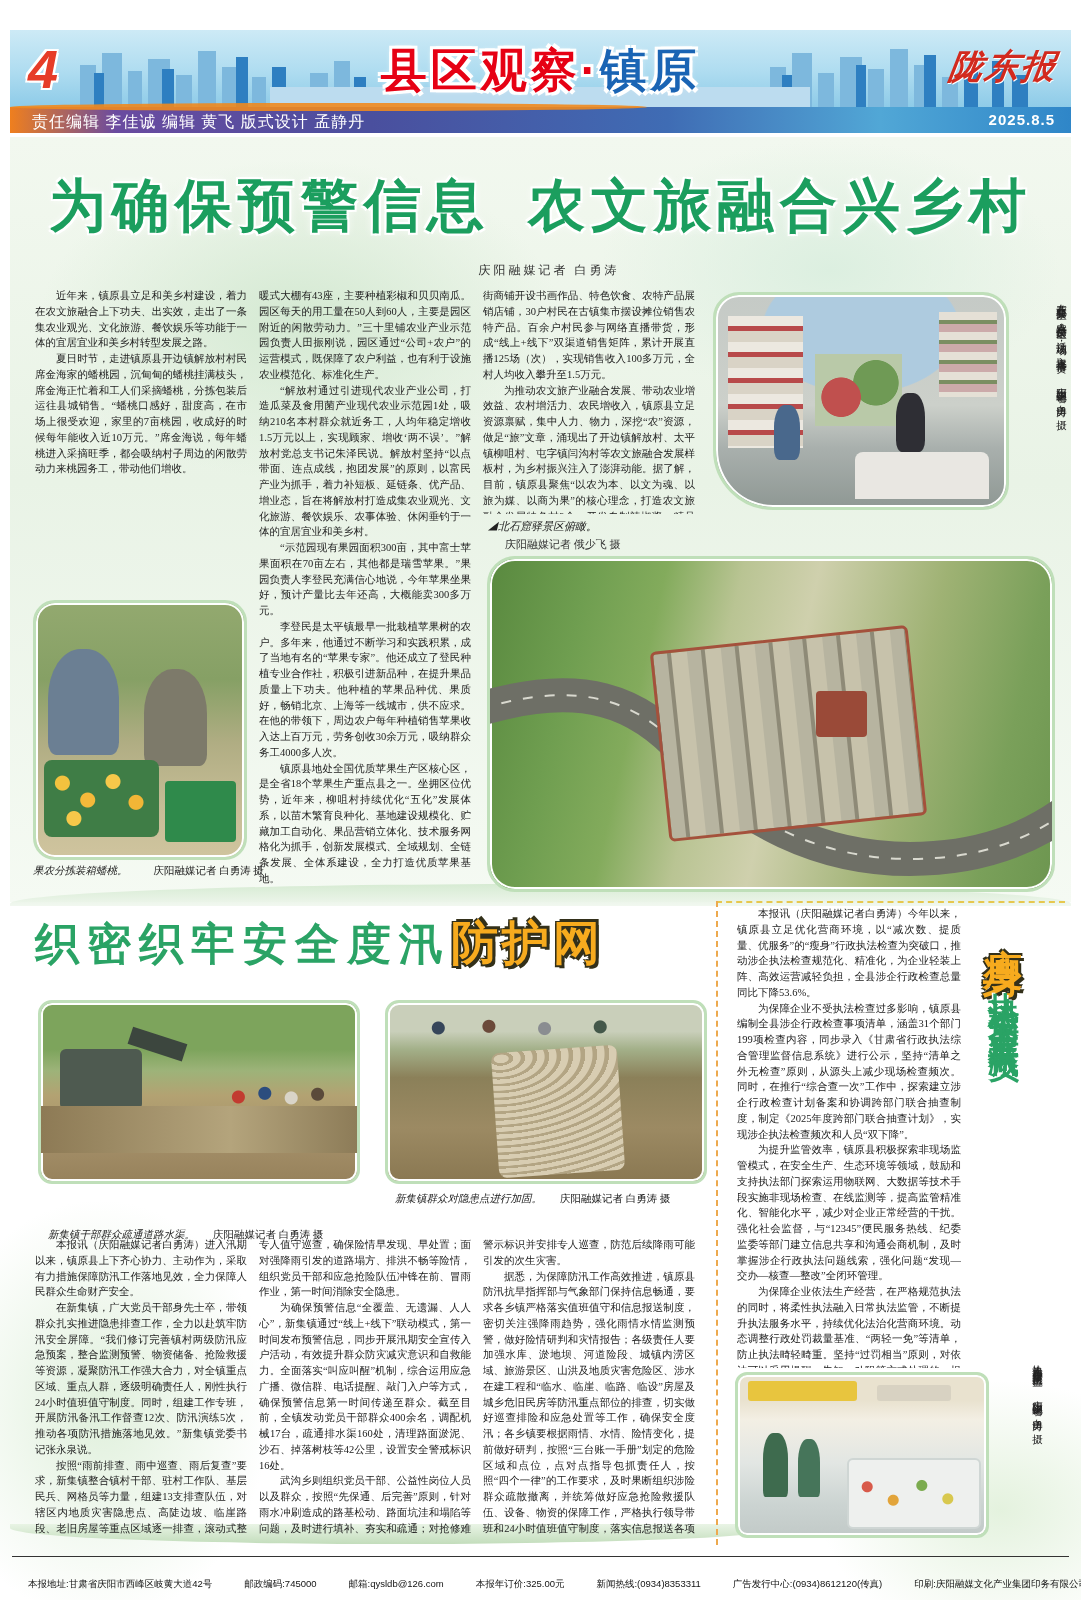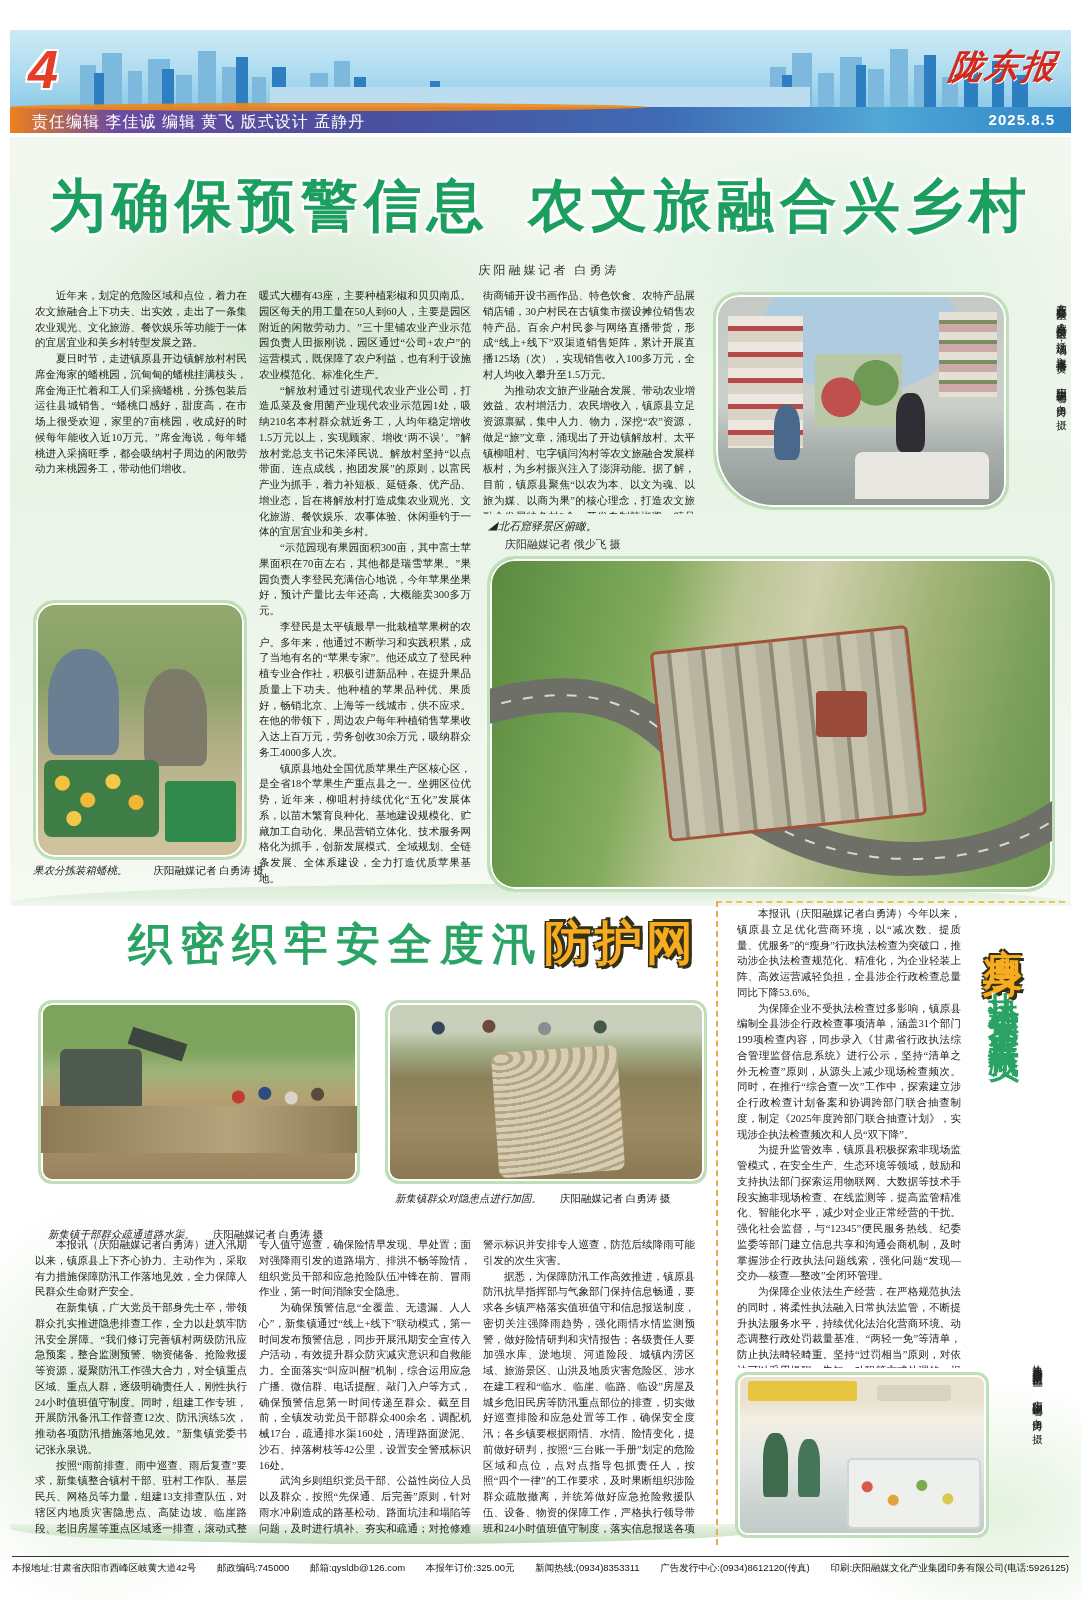--- a/index.html
+++ b/index.html
@@ -109,21 +109,21 @@
      radial-gradient(circle at 26% 76%,#f6c84a 0 7px,rgba(0,0,0,0) 8px),
      #3f7d46;}
   .farm-crate{left:62%;top:70%;width:34%;height:24%;background:#2f8a4b;border-radius:4px;}
   .cap-farm{position:absolute;left:33px;top:864px;width:420px;font-size:10.5px;color:#222;}
   .cap-farm i{font-style:italic;text-align:right;} .cap-farm .credit{margin-left:26px;}
 
   
   .hdash{position:absolute;left:716px;right:16px;top:901px;border-top:2px dashed #e7c84e;}
   .vdash{position:absolute;left:716px;top:901px;height:644px;border-left:2px dashed #eda94e;}
 
-  .h2line{position:absolute;left:35px;top:912px;width:662px;text-align:right;white-space:nowrap;
+  .h2line{position:absolute;left:35px;top:912px;width:662px;text-align:left;white-space:nowrap;
           font-family:"Liberation Sans",sans-serif;font-weight:900;}
   .h2-green{font-size:44px;letter-spacing:8px;color:#2aa365;
             text-shadow:2px 2px 0 #fff,-2px -2px 0 #fff,2px -2px 0 #fff,-2px 2px 0 #fff;}
   .h2-orange{font-size:47px;letter-spacing:4px;color:#f7ab1e;
              text-shadow:3px 3px 0 #33301a,-1.5px -1.5px 0 #33301a,1.5px -1.5px 0 #33301a,-1.5px 1.5px 0 #33301a,3px -3px 0 #33301a;}
 
   .ph-flood1{left:38px;top:1000px;width:322px;height:184px;border-radius:14px;
      background:linear-gradient(180deg,#7da45c 0 26%,#9db379 38%,#b3a272 52%,#a6916a 74%,#97825c 100%);}
   .fl-digger{left:6%;top:26%;width:26%;height:34%;background:#4e5a50;border-radius:6px;}
   .fl-arm{left:28%;top:18%;width:18%;height:10%;background:#3c463e;transform:rotate(18deg);}
@@ -171,21 +171,21 @@
      radial-gradient(circle at 14% 40%,#d85a4a 0 5px,rgba(0,0,0,0) 6px),
      radial-gradient(circle at 34% 60%,#e2a43a 0 5px,rgba(0,0,0,0) 6px),
      radial-gradient(circle at 56% 38%,#7bab4e 0 5px,rgba(0,0,0,0) 6px),
      radial-gradient(circle at 76% 58%,#d8c84e 0 5px,rgba(0,0,0,0) 6px),
      #eef0ee;border:2px solid #cfd6d4;border-radius:6px;}
 
   
   .footer{position:absolute;left:12px;right:12px;top:1556px;border-top:1.5px solid #333;
           padding-top:5px;display:flex;justify-content:space-between;
           font-size:9.5px;color:#111;font-family:"Liberation Sans",sans-serif;white-space:nowrap;}
-  .footer p{margin:0;}
+  .footer p{margin:16px;}
 </style>
 </head>
 <body>
 
 <div class="page" data-name="newspaper-page">
 
   <div class="hdr" data-name="header-banner">
     <svg width="1061" height="60" viewBox="0 0 1061 60" data-name="skyline-illustration">
       <g fill="#7db8dd">
         <rect x="70" y="18" width="16" height="42"></rect>
@@ -219,41 +219,42 @@
         <rect x="914" y="8" width="12" height="52"></rect>
           <rect x="954" y="24" width="14" height="36"></rect>
         <rect x="982" y="14" width="12" height="46"></rect>
           <rect x="1002" y="28" width="16" height="32"></rect>
       </g>
       <g fill="#bcdcef">
         <rect x="260" y="40" width="540" height="20"></rect>
       </g>
     </svg>
     <div class="pageno" data-name="page-number">4</div>
+    <div class="secttl" data-name="section-title"><span class="red" data-name="section-title-left">县区观察</span><span class="red" data-name="section-title-dot">·</span><span class="blue" data-name="section-title-right">镇原</span></div>
     <div class="mast" data-name="newspaper-logo">陇东报</div>
   </div>
   <div class="strip" data-name="header-strip">
     <div class="strip-orange" data-name="strip-orange-wave"></div>
     <div class="editors" data-name="editors-line">责任编辑 李佳诚  编辑 黄飞  版式设计 孟静丹</div>
     <div class="dateline" data-name="date">2025.8.5</div>
   </div>
 
   <div class="bg1" data-name="section1-background"></div>
   <div class="blob b1" data-name="leaf-decoration"></div>
   <div class="blob b2" data-name="leaf-decoration"></div>
   <div class="blob b3" data-name="leaf-decoration"></div>
   <div class="blob b4" data-name="leaf-decoration"></div>
   <div class="wave1" data-name="green-wave-divider"></div>
   <div class="wave2" data-name="green-wave-bottom"></div>
 
   <div class="h1line" data-name="article1-headline"><span data-name="headline-part1">为确保预警信息</span><span class="gap" data-name="headline-gap"></span><span data-name="headline-part2">农文旅融合兴乡村</span></div>
   <div class="byline1" data-name="article1-byline">庆阳融媒记者 白勇涛</div>
 
   <div class="col c-a1-1" data-name="article1-column-1">
-      <p data-name="paragraph">近年来，划定的危险区域和点位，着力在农文旅融合上下功夫、出实效，走出了一条集农业观光、文化旅游、餐饮娱乐等功能于一体的宜居宜业和美乡村转型发展之路。</p>
+      <p data-name="paragraph">近年来，镇原县立足和美乡村建设，着力在农文旅融合上下功夫、出实效，走出了一条集农业观光、文化旅游、餐饮娱乐等功能于一体的宜居宜业和美乡村转型发展之路。</p>
       <p data-name="paragraph">夏日时节，走进镇原县开边镇解放村村民席金海家的蟠桃园，沉甸甸的蟠桃挂满枝头，席金海正忙着和工人们采摘蟠桃，分拣包装后运往县城销售。“蟠桃口感好，甜度高，在市场上很受欢迎，家里的7亩桃园，收成好的时候每年能收入近10万元。”席金海说，每年蟠桃进入采摘旺季，都会吸纳村子周边的闲散劳动力来桃园务工，带动他们增收。</p>
     </div>
   <div class="col c-a1-2" data-name="article1-column-2">
       <p class="cont" data-name="paragraph">暖式大棚有43座，主要种植彩椒和贝贝南瓜。园区每天的用工量在50人到60人，主要是园区附近的闲散劳动力。”三十里铺农业产业示范园负责人田振刚说，园区通过“公司+农户”的运营模式，既保障了农户利益，也有利于设施农业模范化、标准化生产。</p>
       <p data-name="paragraph">“解放村通过引进现代农业产业公司，打造瓜菜及食用菌产业现代农业示范园1处，吸纳210名本村群众就近务工，人均年稳定增收1.5万元以上，实现顾家、增收‘两不误’。”解放村党总支书记朱泽民说。解放村坚持“以点带面、连点成线，抱团发展”的原则，以富民产业为抓手，着力补短板、延链条、优产品、增业态，旨在将解放村打造成集农业观光、文化旅游、餐饮娱乐、农事体验、休闲垂钓于一体的宜居宜业和美乡村。</p>
       <p data-name="paragraph">“示范园现有果园面积300亩，其中富士苹果面积在70亩左右，其他都是瑞雪苹果。”果园负责人李登民充满信心地说，今年苹果坐果好，预计产量比去年还高，大概能卖300多万元。</p>
       <p data-name="paragraph">李登民是太平镇最早一批栽植苹果树的农户。多年来，他通过不断学习和实践积累，成了当地有名的“苹果专家”。他还成立了登民种植专业合作社，积极引进新品种，在提升果品质量上下功夫。他种植的苹果品种优、果质好，畅销北京、上海等一线城市，供不应求。在他的带领下，周边农户每年种植销售苹果收入达上百万元，劳务创收30余万元，吸纳群众务工4000多人次。</p>
       <p data-name="paragraph">镇原县地处全国优质苹果生产区核心区，是全省18个苹果生产重点县之一。坐拥区位优势，近年来，柳咀村持续优化“五化”发展体系，以苗木繁育良种化、基地建设规模化、贮藏加工自动化、果品营销立体化、技术服务网格化为抓手，创新发展模式、全域规划、全链条发展、全体系建设，全力打造优质苹果基地。</p>
     </div>
   <div class="col c-a1-3" data-name="article1-column-3">

